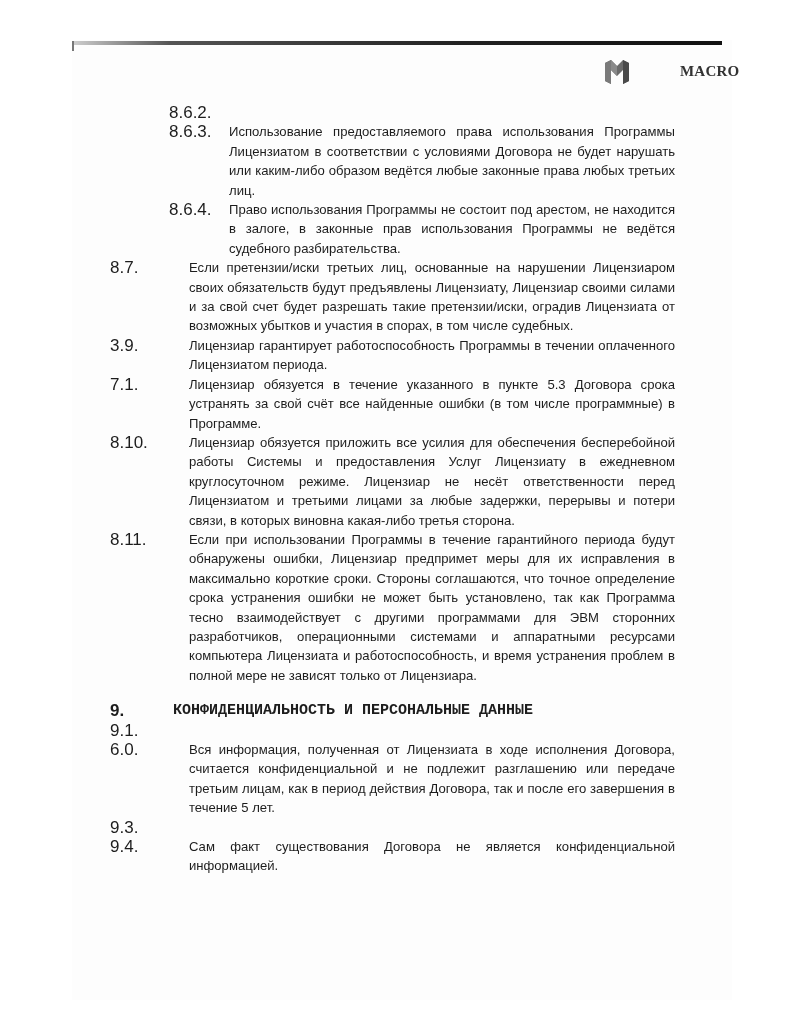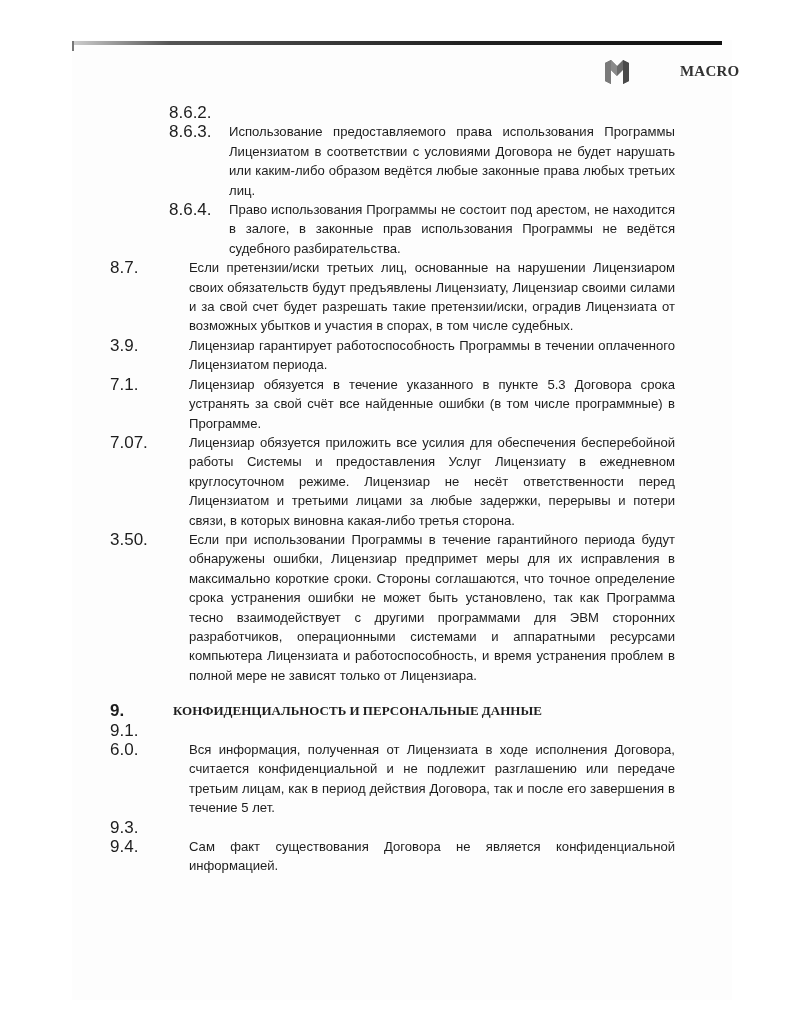--- a/index.html
+++ b/index.html
@@ -14,21 +14,21 @@
   .logo-text { font-family: Liberation Serif, serif; font-weight: bold; font-size: 15px; color: #333; letter-spacing: 0.2px; padding-left: 44px; }
   .content { position: absolute; left: 110px; top: 103px; width: 565px; font-size: 13.1px; line-height: 19.4px; }
   .item { display: flex; }
   .num { font-family: Liberation Sans, sans-serif; font-size: 17px; flex: none; }
   .txt { text-align: justify; flex: 1; }
   .sub .num { width: 60px; margin-left: 59px; font-family: "Liberation Sans", sans-serif; font-size: 17px; }
   .main .num { width: 63px; margin-left: 0; }
   .main .txt { margin-left: 16px; }
   .heading { display: flex; font-weight: bold; margin-top: 16px; }
   .heading .num { width: 63px; font-weight: bold; }
-  .heading .txt { font-family: Liberation Serif, serif; font-size: 13px; }
+  .heading .txt { font-family: Liberation Mono, monospace; font-size: 15px; }
 </style>
 </head>
 <body>
 
 <div class="page"></div>
 <div class="top-rule"></div>
 <div class="corner"></div>
 
 <div class="logo">
   <span class="logo-mark">
@@ -63,25 +63,25 @@
       </div>
       <div class="item main">
         <span class="num">3.9.</span>
         <span class="txt">Лицензиар гарантирует работоспособность Программы в течении оплаченного Лицензиатом периода.</span>
       </div>
       <div class="item main">
         <span class="num">7.1.</span>
         <span class="txt">Лицензиар обязуется в течение указанного в пункте 5.3 Договора срока устранять за свой счёт все найденные ошибки (в том числе программные) в Программе.</span>
       </div>
       <div class="item main">
-        <span class="num">7.07.</span>
+        <span class="num">8.10.</span>
         <span class="txt">Лицензиар обязуется приложить все усилия для обеспечения бесперебойной работы Системы и предоставления Услуг Лицензиату в ежедневном круглосуточном режиме. Лицензиар не несёт ответственности перед Лицензиатом и третьими лицами за любые задержки, перерывы и потери связи, в которых виновна какая-либо третья сторона.</span>
       </div>
       <div class="item main">
-        <span class="num">3.50.</span>
+        <span class="num">8.11.</span>
         <span class="txt">Если при использовании Программы в течение гарантийного периода будут обнаружены ошибки, Лицензиар предпримет меры для их исправления в максимально короткие сроки. Стороны соглашаются, что точное определение срока устранения ошибки не может быть установлено, так как Программа тесно взаимодействует с другими программами для ЭВМ сторонних разработчиков, операционными системами и аппаратными ресурсами компьютера Лицензиата и работоспособность, и время устранения проблем в полной мере не зависят только от Лицензиара.</span>
       </div>
     </div>
   <div class="heading">
     <span class="num">9.</span>
     <span class="txt">КОНФИДЕНЦИАЛЬНОСТЬ И ПЕРСОНАЛЬНЫЕ ДАННЫЕ</span>
   </div>
   <div id="s9-list">
       <div class="item main">
         <span class="num">9.1.</span>

